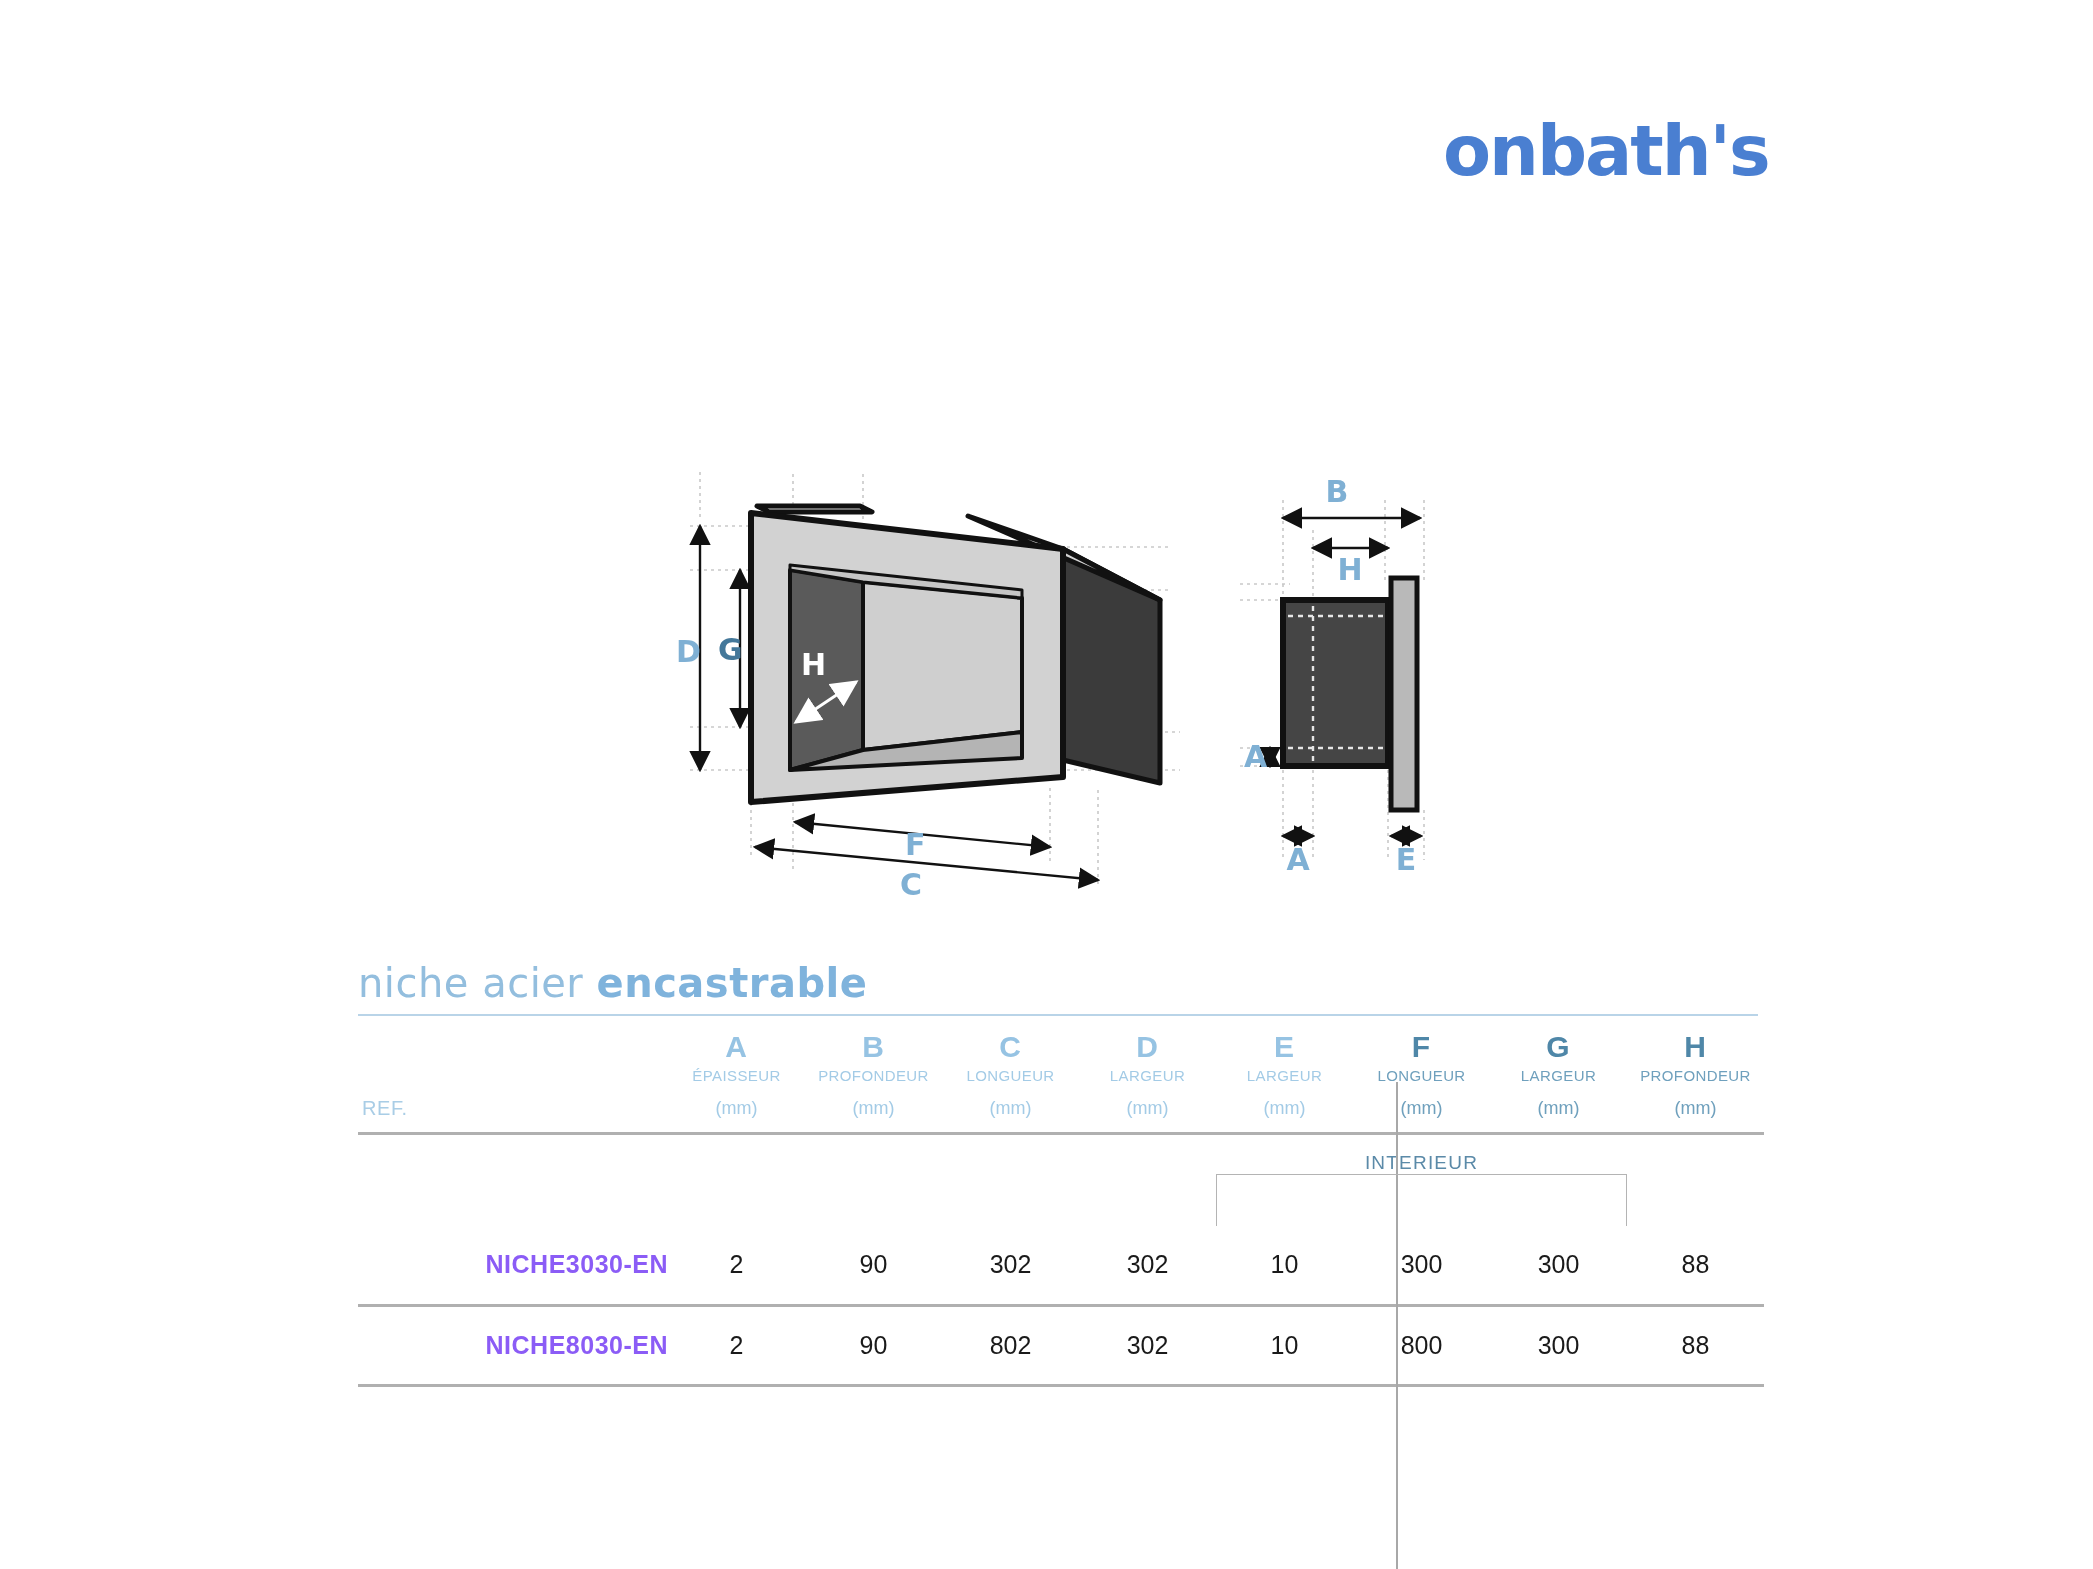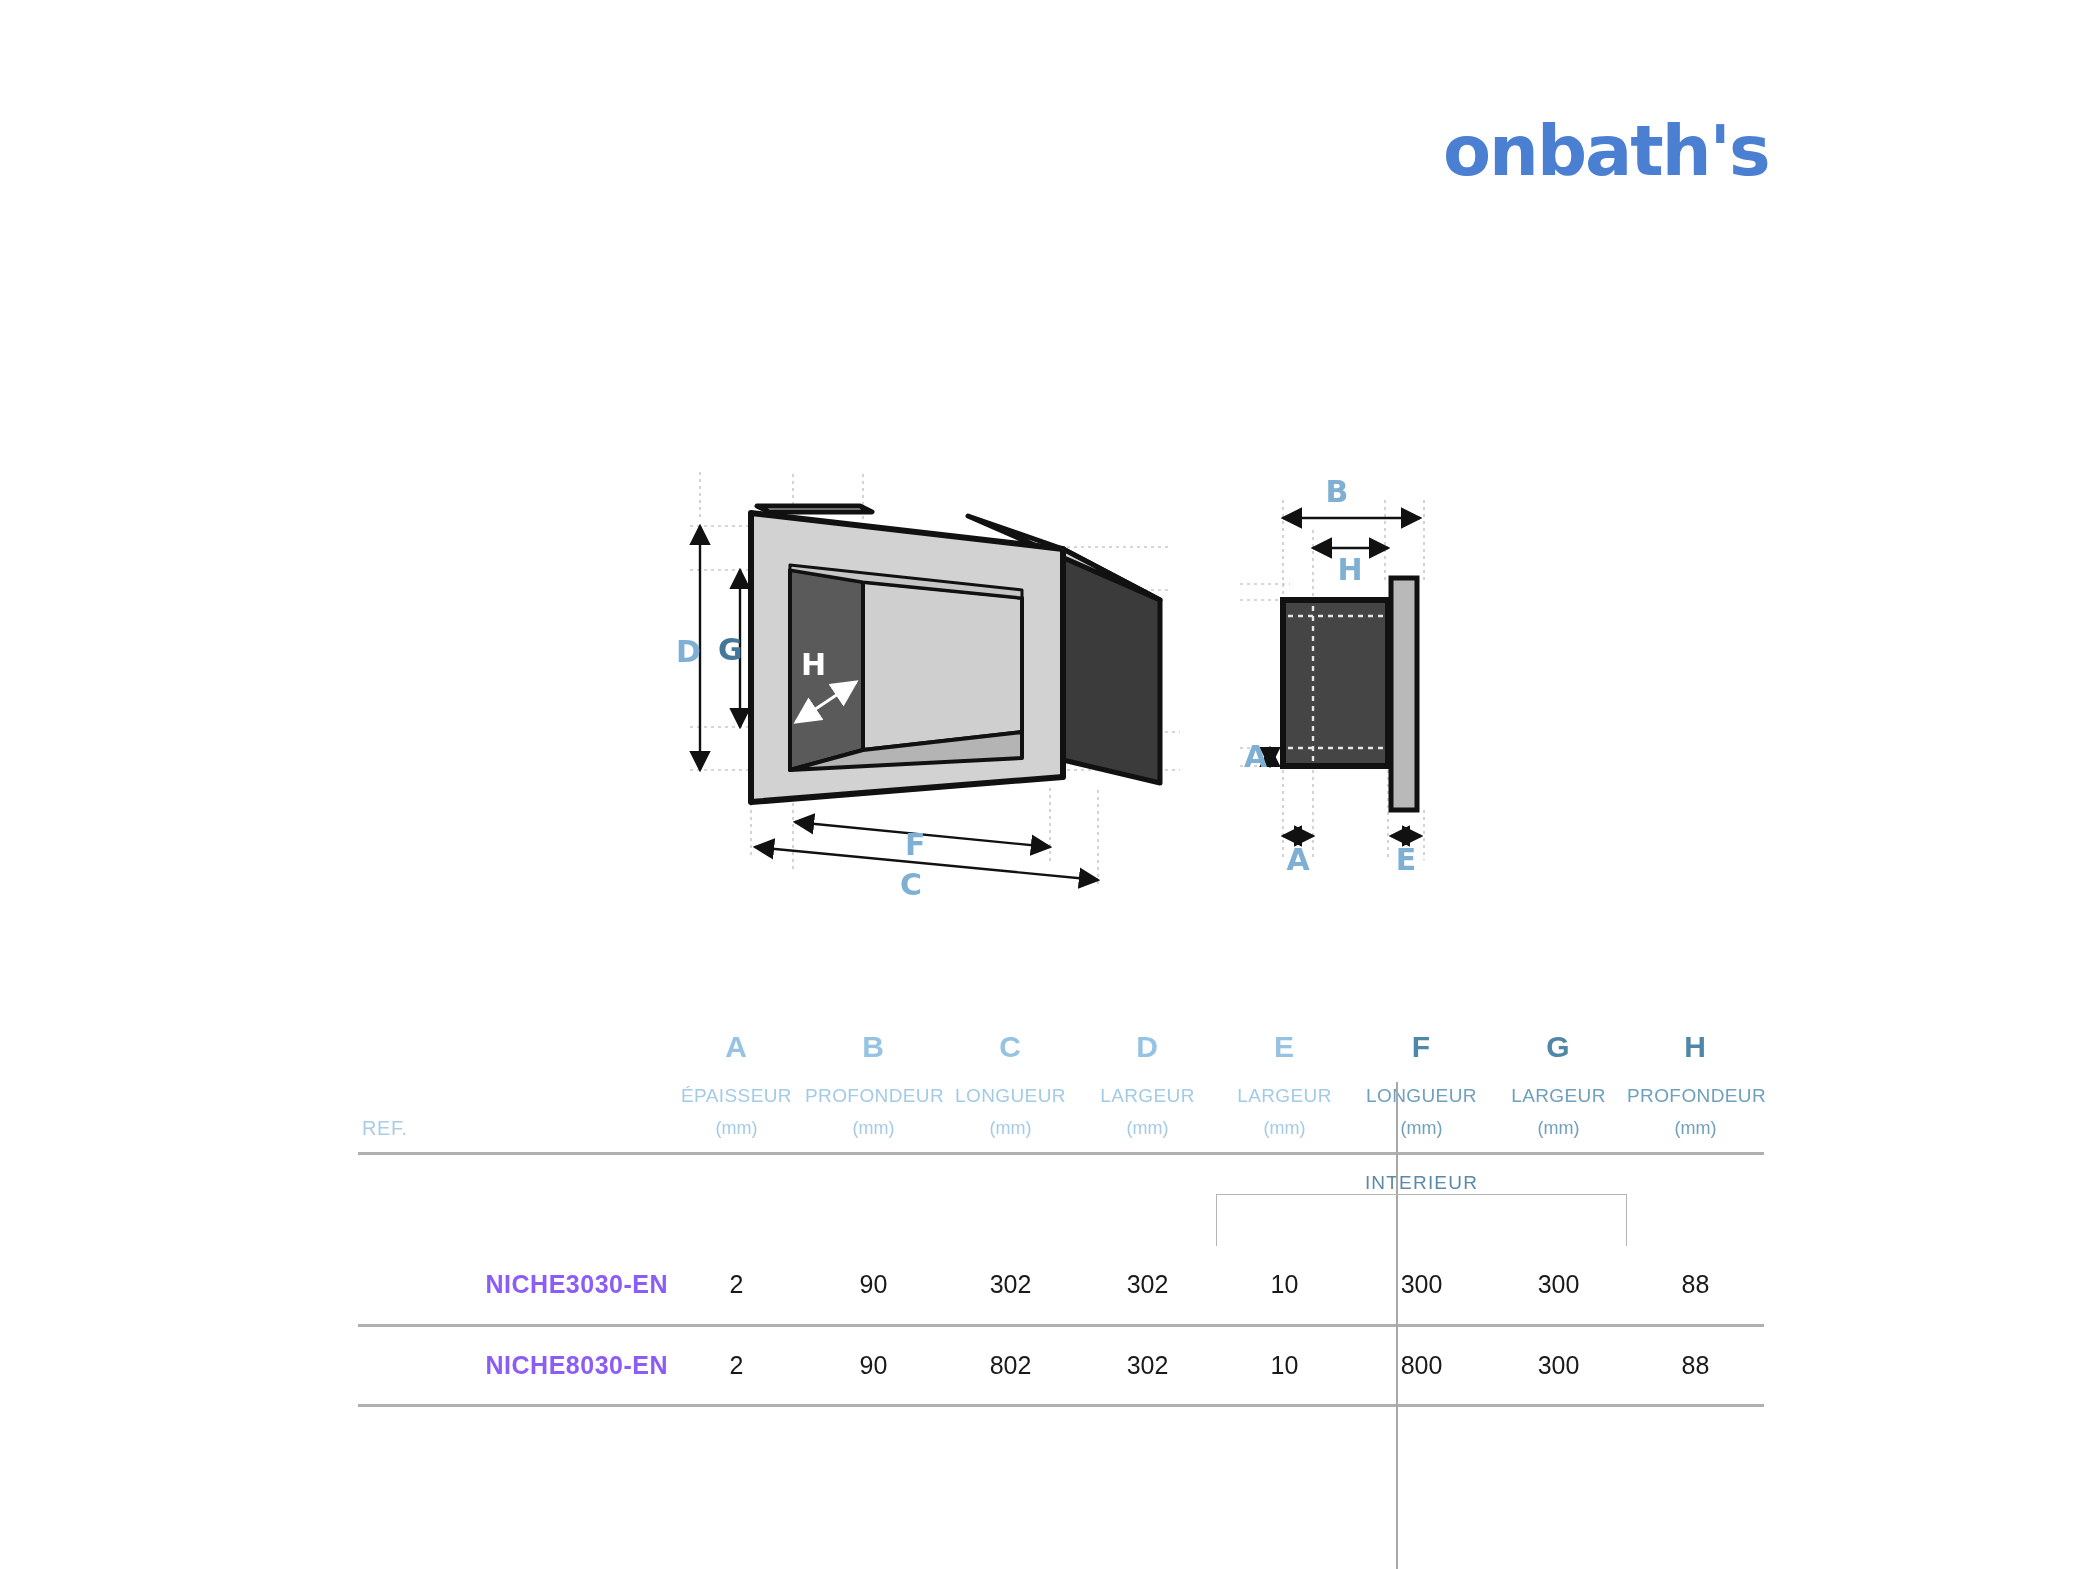--- a/index.html
+++ b/index.html
@@ -100,25 +100,24 @@
     display: block;
     font-size: 30px;
     font-weight: 700;
     line-height: 34px;
     letter-spacing: 1px;
     color: #96c3e3;
   }
   .dim-letter.dark { color: #4f87a8; }
   .dim-name {
     display: block;
-    font-size: 19px;
+    font-size: 15px;
     line-height: 24px;
     letter-spacing: 0.4px;
     color: #a3cbe6;
-    margin-top: 20px;
   }
   .dim-name.dark { color: #6fa0bd; }
   .dim-unit {
     display: block;
     font-size: 18px;
     line-height: 24px;
     color: #a3cbe6;
     margin-top: 8px;
   }
   .dim-unit.dark { color: #6fa0bd; }
@@ -261,20 +260,24 @@
 
         <line x1="1283" y1="366" x2="1313" y2="366" stroke="#111" stroke-width="2.4" marker-start="url(#ahs)" marker-end="url(#ah)"></line>
         <text x="1298" y="400" font-family="DejaVu Sans, sans-serif" font-size="30" font-weight="700" fill="#7fb0d4" text-anchor="middle">A</text>
 
         <line x1="1391" y1="366" x2="1421" y2="366" stroke="#111" stroke-width="2.4" marker-start="url(#ahs)" marker-end="url(#ah)"></line>
         <text x="1406" y="400" font-family="DejaVu Sans, sans-serif" font-size="30" font-weight="700" fill="#7fb0d4" text-anchor="middle">E</text>
       </g>
     </svg>
   </div>
 
+  <div class="title-block">
+    <div class="title-line"><span>niche acier</span> <span class="bold">encastrable</span></div>
+    <div class="title-rule"></div>
+  </div>
 
   <div class="table-wrap">
     <div class="vline"></div>
 
     <table class="spec">
       <colgroup>
         <col class="c-ref">
           <col class="c-d">
           <col class="c-d">
           <col class="c-d">

